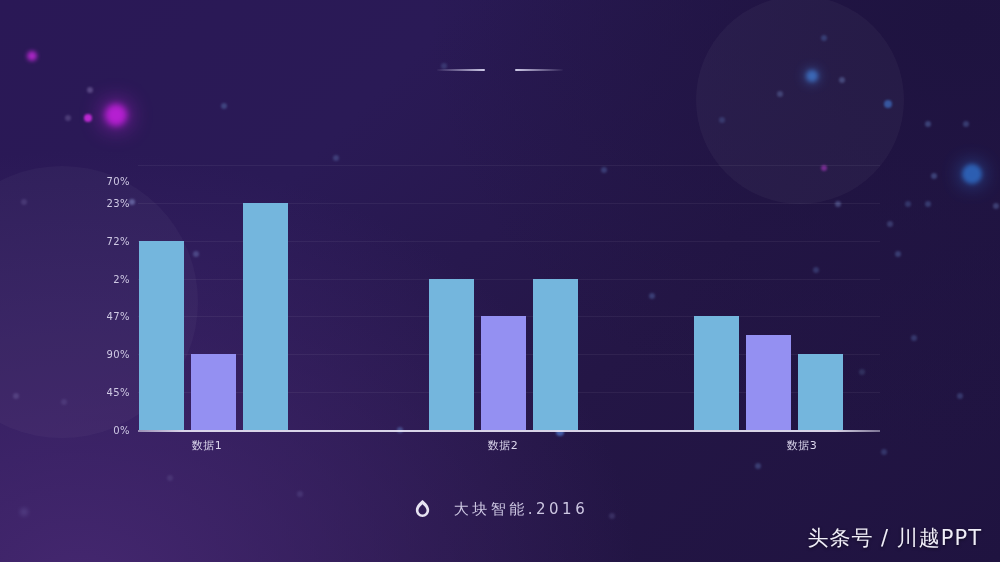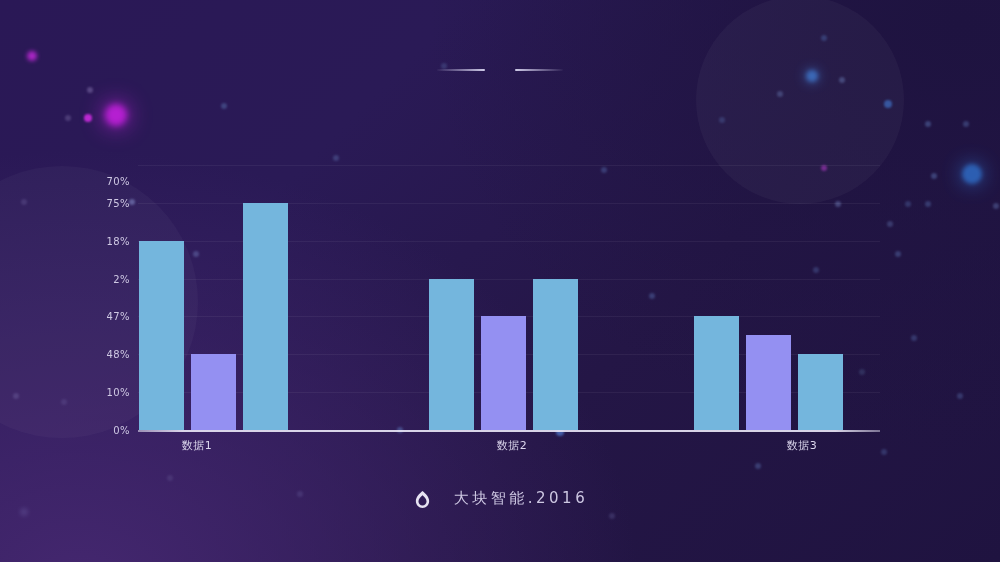--- a/index.html
+++ b/index.html
@@ -53,21 +53,21 @@
   .bar{position:absolute;bottom:0;}
   .xlabel{
     position:absolute;top:288px;font-size:11px;color:#ddd8ee;
     font-family:"DejaVu Sans","Liberation Sans",sans-serif;
     transform:translateX(-50%);white-space:nowrap;letter-spacing:.5px;
   }
 
   
   .footer{
     position:absolute;left:0;right:0;top:489px;height:30px;
-    display:flex;align-items:flex-start;justify-content:center;gap:21px;
+    display:flex;align-items:flex-end;justify-content:center;gap:21px;
   }
   .logo{width:21px;height:21px;display:block;}
   .ftext{
     font-size:15px;color:#cdc7e2;letter-spacing:3.5px;white-space:nowrap;
     font-family:"DejaVu Sans","Liberation Sans",sans-serif;
   }
 
   
   .watermark{
     position:absolute;right:18px;bottom:10px;font-size:21px;color:#f0eef8;
@@ -141,51 +141,52 @@
         <div class="gridline" style="top: 227.143px;"></div>
         <div class="gridline" style="top: 189.286px;"></div>
         <div class="gridline" style="top: 151.429px;"></div>
         <div class="gridline" style="top: 113.571px;"></div>
         <div class="gridline" style="top: 75.7143px;"></div>
         <div class="gridline" style="top: 37.8571px;"></div>
         <div class="gridline" style="top: 0px;"></div>
       </div>
     <div class="ylabels" id="ylabels">
         <div class="ylabel" style="top: 265px;">0%</div>
-        <div class="ylabel" style="top: 227.143px;">10%</div>
-        <div class="ylabel" style="top: 189.286px;">48%</div>
+        <div class="ylabel" style="top: 227.143px;">45%</div>
+        <div class="ylabel" style="top: 189.286px;">90%</div>
         <div class="ylabel" style="top: 151.429px;">47%</div>
         <div class="ylabel" style="top: 113.571px;">2%</div>
-        <div class="ylabel" style="top: 75.7143px;">18%</div>
-        <div class="ylabel" style="top: 37.8571px;">75%</div>
+        <div class="ylabel" style="top: 75.7143px;">72%</div>
+        <div class="ylabel" style="top: 37.8571px;">23%</div>
         <div class="ylabel" style="top: 16px;">70%</div>
       </div>
     <div class="baseline"></div>
     <div class="bars" id="barlayer">
         <div class="bar" style="left: 1.16667px; width: 45px; height: 189.286px; background: rgb(116, 182, 221);"></div>
         <div class="bar" style="left: 53.1667px; width: 45px; height: 75.7143px; background: rgb(148, 144, 242);"></div>
         <div class="bar" style="left: 105.167px; width: 45px; height: 227.143px; background: rgb(116, 182, 221);"></div>
         <div class="bar" style="left: 290.5px; width: 45px; height: 151.429px; background: rgb(116, 182, 221);"></div>
         <div class="bar" style="left: 342.5px; width: 45px; height: 113.571px; background: rgb(148, 144, 242);"></div>
         <div class="bar" style="left: 394.5px; width: 45px; height: 151.429px; background: rgb(116, 182, 221);"></div>
         <div class="bar" style="left: 555.833px; width: 45px; height: 113.571px; background: rgb(116, 182, 221);"></div>
         <div class="bar" style="left: 607.833px; width: 45px; height: 94.6429px; background: rgb(148, 144, 242);"></div>
         <div class="bar" style="left: 659.833px; width: 45px; height: 75.7143px; background: rgb(116, 182, 221);"></div>
       </div>
     <div id="xlabels">
-        <div class="xlabel" style="left: 197px; text-align: center;">数据1</div>
-        <div class="xlabel" style="left: 503px; margin-left: 9px;">数据2</div>
+        <div class="xlabel" style="left: 207px; text-align: center;">数据1</div>
+        <div class="xlabel" style="left: 503px;">数据2</div>
         <div class="xlabel" style="left: 802px;">数据3</div>
       </div>
   </div>
 
   <div class="footer">
     <span>
       <svg class="logo" viewBox="0 0 24 24" aria-hidden="true">
         <path d="M12 2.2C8.2 5.4 4.4 9.2 4.4 13.6c0 4.5 3.5 8 7.6 8s7.6-3.5 7.6-8c0-4.4-3.8-8.2-7.6-11.4z
                  M12 7.2c2.6 2.3 4.6 4.6 4.6 7.1 0 2.6-2 4.6-4.6 4.6s-4.6-2-4.6-4.6c0-2.5 2-4.8 4.6-7.1z" fill="#e7e3f2" fill-rule="evenodd"></path>
       </svg>
     </span>
     <span class="ftext">大块智能.2016</span>
   </div>
 
+  <div class="watermark">头条号 / 川越PPT</div>
 
 </div>
 
 </body></html>

